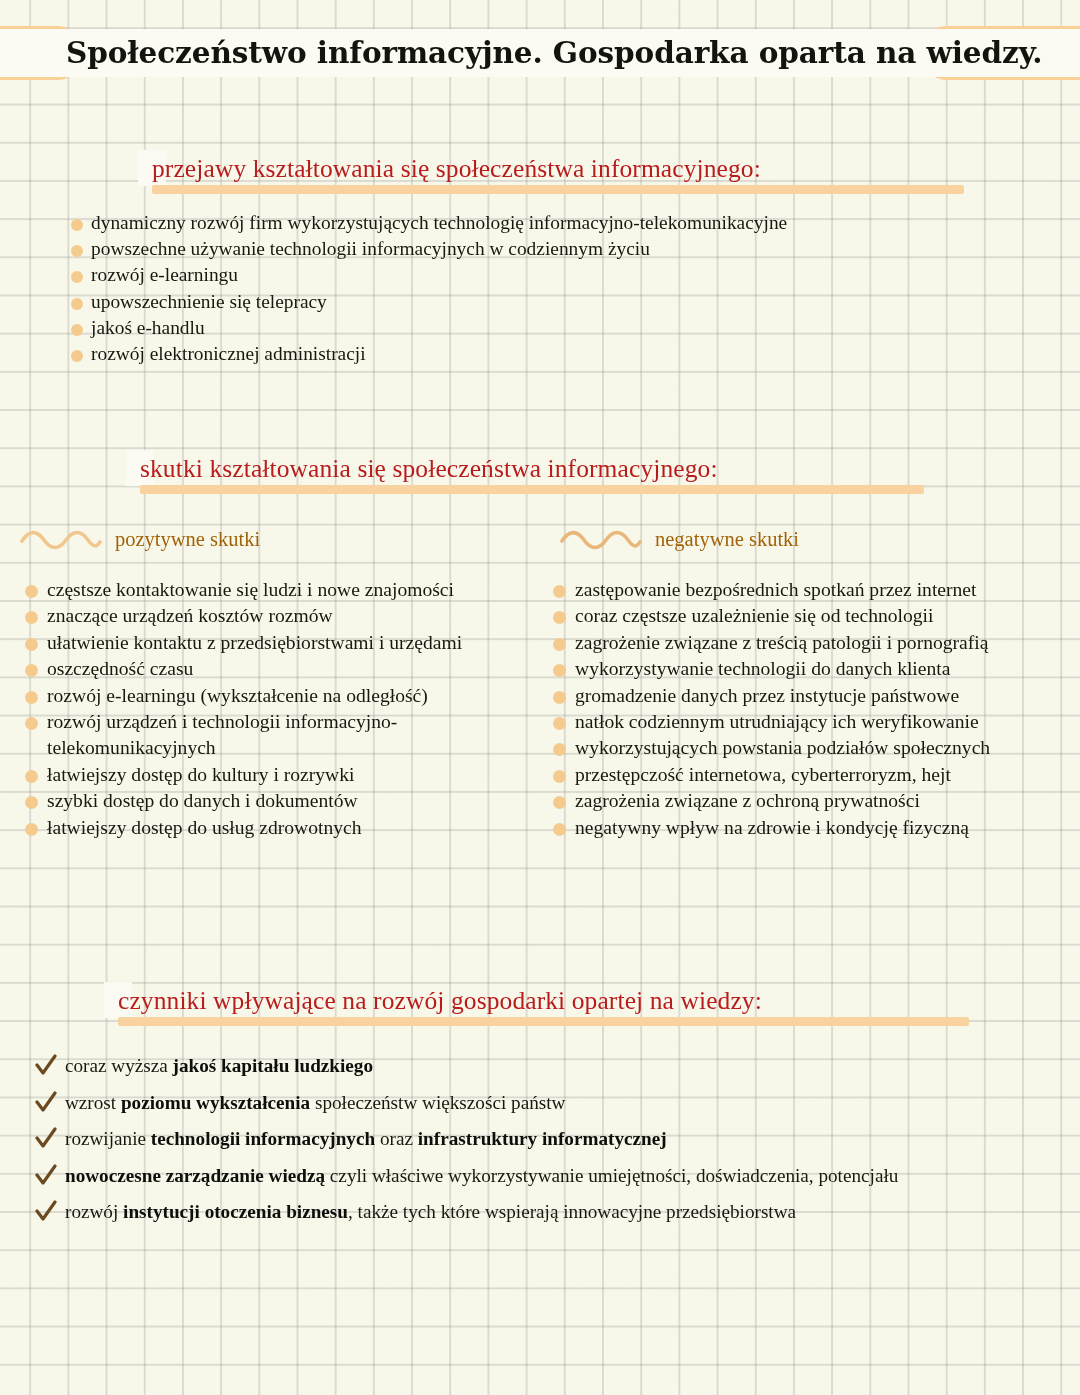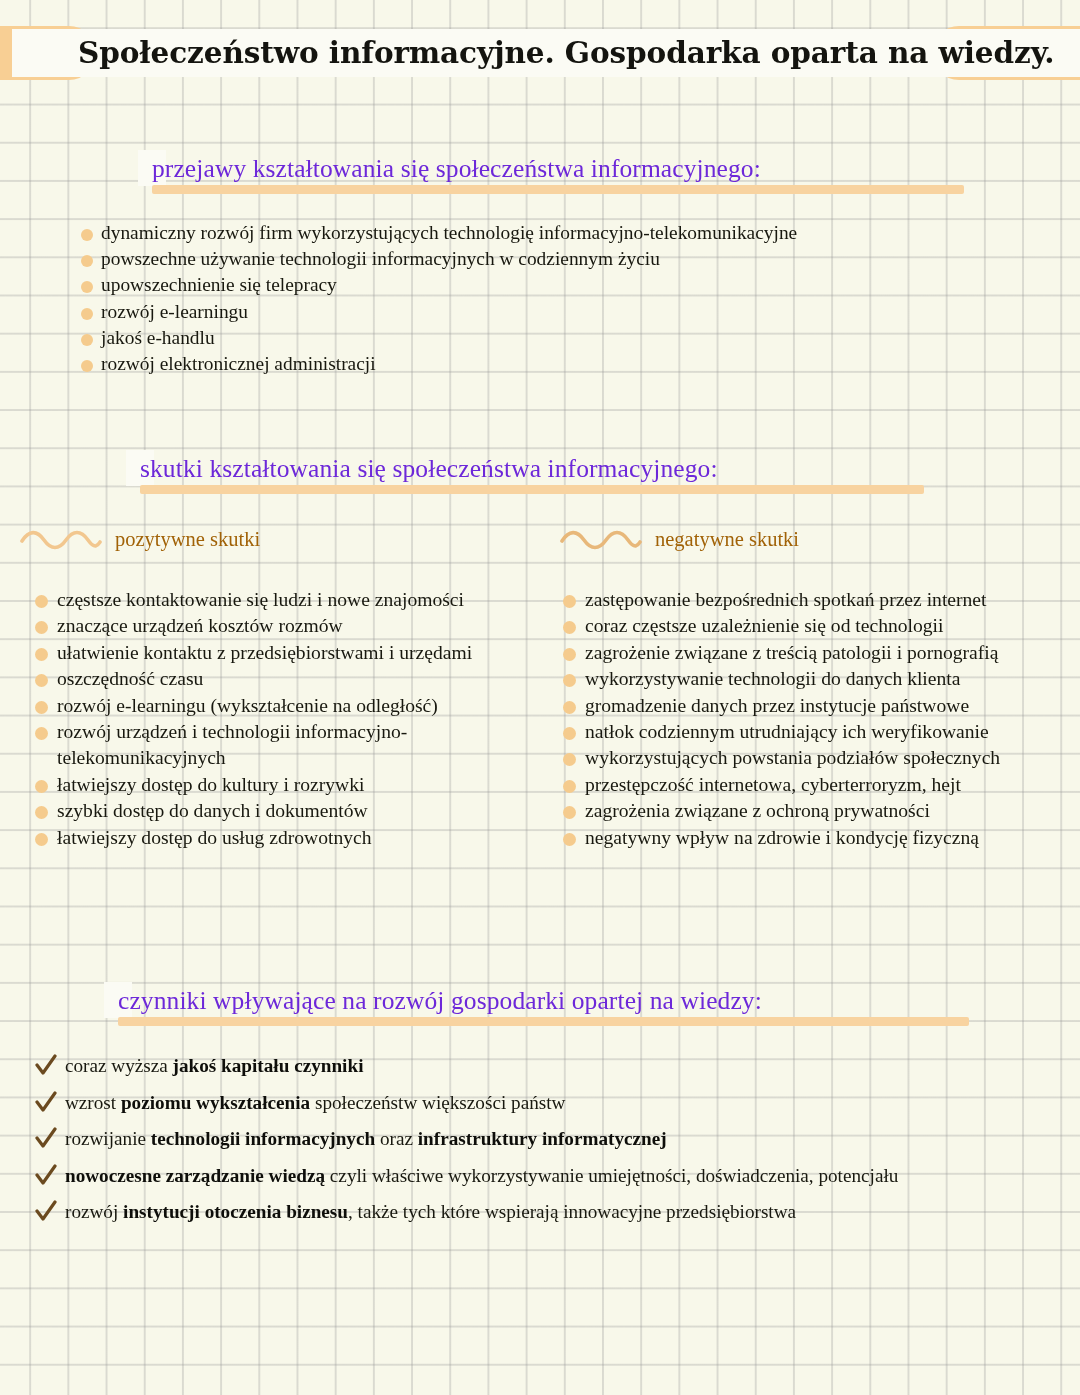--- a/index.html
+++ b/index.html
@@ -23,21 +23,20 @@
     -webkit-font-smoothing: antialiased;
   }
 
   
   .title-zone {
     position: absolute;
     left: 0;
     top: 26px;
     width: 925px;
     height: 54px;
-    margin-left: 12px;
   }
   .title-pill-left {
     position: absolute;
     left: -46px;
     top: 0;
     width: 130px;
     height: 54px;
     background: #f8cf94;
     border-radius: 27px;
   }
@@ -94,35 +93,35 @@
     border-radius: 2px;
   }
   .heading .htext {
     position: absolute;
     left: 0;
     top: 0;
     height: 38px;
     line-height: 38px;
     font-size: 25.5px;
     white-space: nowrap;
-    color: #6d28d9;
+    color: #b91c1c;
     letter-spacing: 0.1px;
   }
 
   #heading-1 { left: 152px; top: 150px; }
   #heading-1 .rule { width: 812px; }
   #heading-2 { left: 140px; top: 450px; }
   #heading-2 .rule { width: 784px; }
   #heading-3 { left: 118px; top: 982px; }
   #heading-3 .rule { width: 851px; }
 
   
   .bullet-list {
     position: absolute;
-    margin: 14px;
+    margin: 4px;
     padding: 0;
     list-style: none;
   }
   .bullet-list li {
     position: relative;
     padding-left: 21px;
     font-size: 19.4px;
     line-height: 26.2px;
     color: #18180f;
   }
@@ -231,22 +230,22 @@
 
 <div class="heading" id="heading-1">
   <div class="band"></div>
   <div class="rule"></div>
   <div class="htext">przejawy kształtowania się społeczeństwa informacyjnego:</div>
 </div>
 
 <ul class="bullet-list" id="list-manifestations">
   <li>dynamiczny rozwój firm wykorzystujących technologię informacyjno-telekomunikacyjne</li>
   <li>powszechne używanie technologii informacyjnych w codziennym życiu</li>
+  <li>rozwój e-learningu</li>
   <li>upowszechnienie się telepracy</li>
-  <li>rozwój e-learningu</li>
   <li>jakoś e-handlu</li>
   <li>rozwój elektronicznej administracji</li>
 </ul>
 
 <div class="heading" id="heading-2">
   <div class="band"></div>
   <div class="rule"></div>
   <div class="htext">skutki kształtowania się społeczeństwa informacyjnego:</div>
 </div>
 
@@ -291,21 +290,21 @@
 
 <div class="heading" id="heading-3">
   <div class="band"></div>
   <div class="rule"></div>
   <div class="htext">czynniki wpływające na rozwój gospodarki opartej na wiedzy:</div>
 </div>
 
 <ul id="list-factors">
   <li><svg class="check" width="24" height="24" viewBox="0 0 24 24">
         <path d="M3 11 L9 19 L21 2" fill="none" stroke="#6b4a1f" stroke-width="3.2" stroke-linecap="round" stroke-linejoin="round"></path>
-      </svg>coraz wyższa <b>jakoś kapitału czynniki</b></li>
+      </svg>coraz wyższa <b>jakoś kapitału ludzkiego</b></li>
   <li><svg class="check" width="24" height="24" viewBox="0 0 24 24">
         <path d="M3 11 L9 19 L21 2" fill="none" stroke="#6b4a1f" stroke-width="3.2" stroke-linecap="round" stroke-linejoin="round"></path>
       </svg>wzrost <b>poziomu wykształcenia</b> społeczeństw większości państw</li>
   <li><svg class="check" width="24" height="24" viewBox="0 0 24 24">
         <path d="M3 11 L9 19 L21 2" fill="none" stroke="#6b4a1f" stroke-width="3.2" stroke-linecap="round" stroke-linejoin="round"></path>
       </svg>rozwijanie <b>technologii informacyjnych</b> oraz <b>infrastruktury informatycznej</b></li>
   <li><svg class="check" width="24" height="24" viewBox="0 0 24 24">
         <path d="M3 11 L9 19 L21 2" fill="none" stroke="#6b4a1f" stroke-width="3.2" stroke-linecap="round" stroke-linejoin="round"></path>
       </svg><b>nowoczesne zarządzanie wiedzą</b> czyli właściwe wykorzystywanie umiejętności, doświadczenia, potencjału</li>
   <li><svg class="check" width="24" height="24" viewBox="0 0 24 24">

